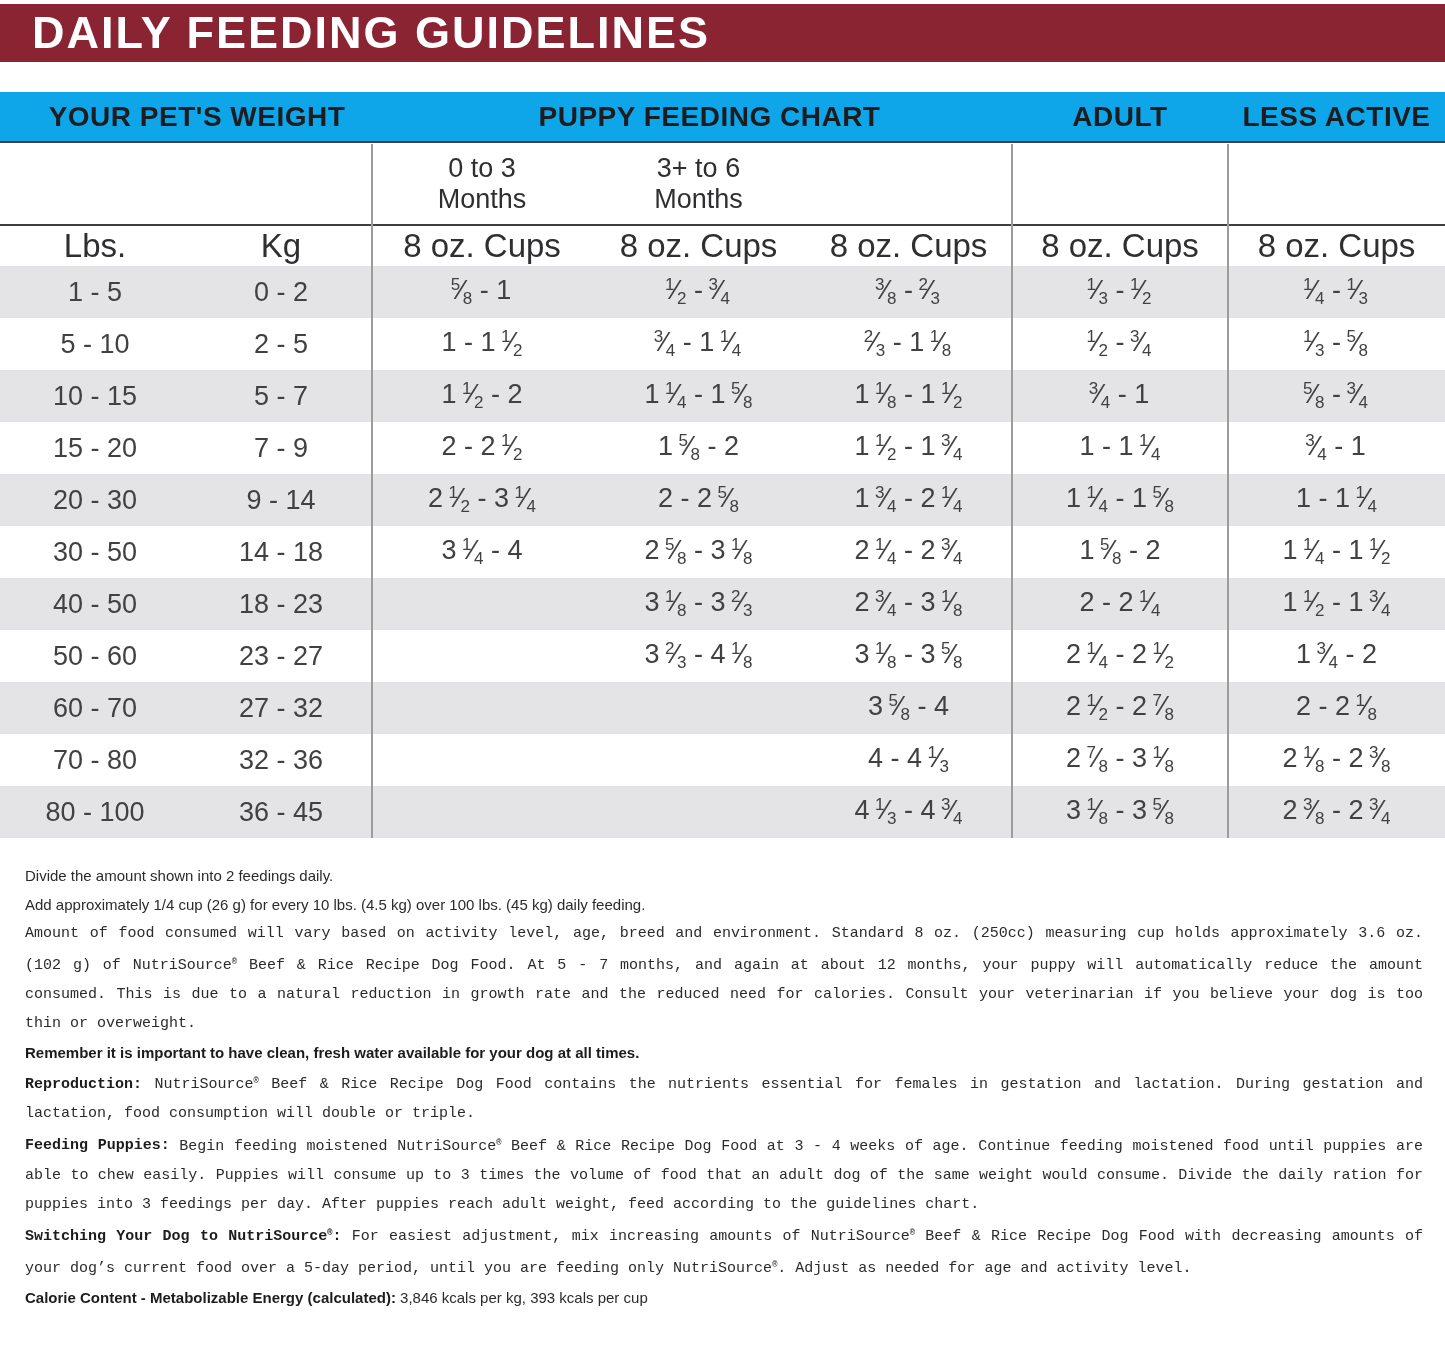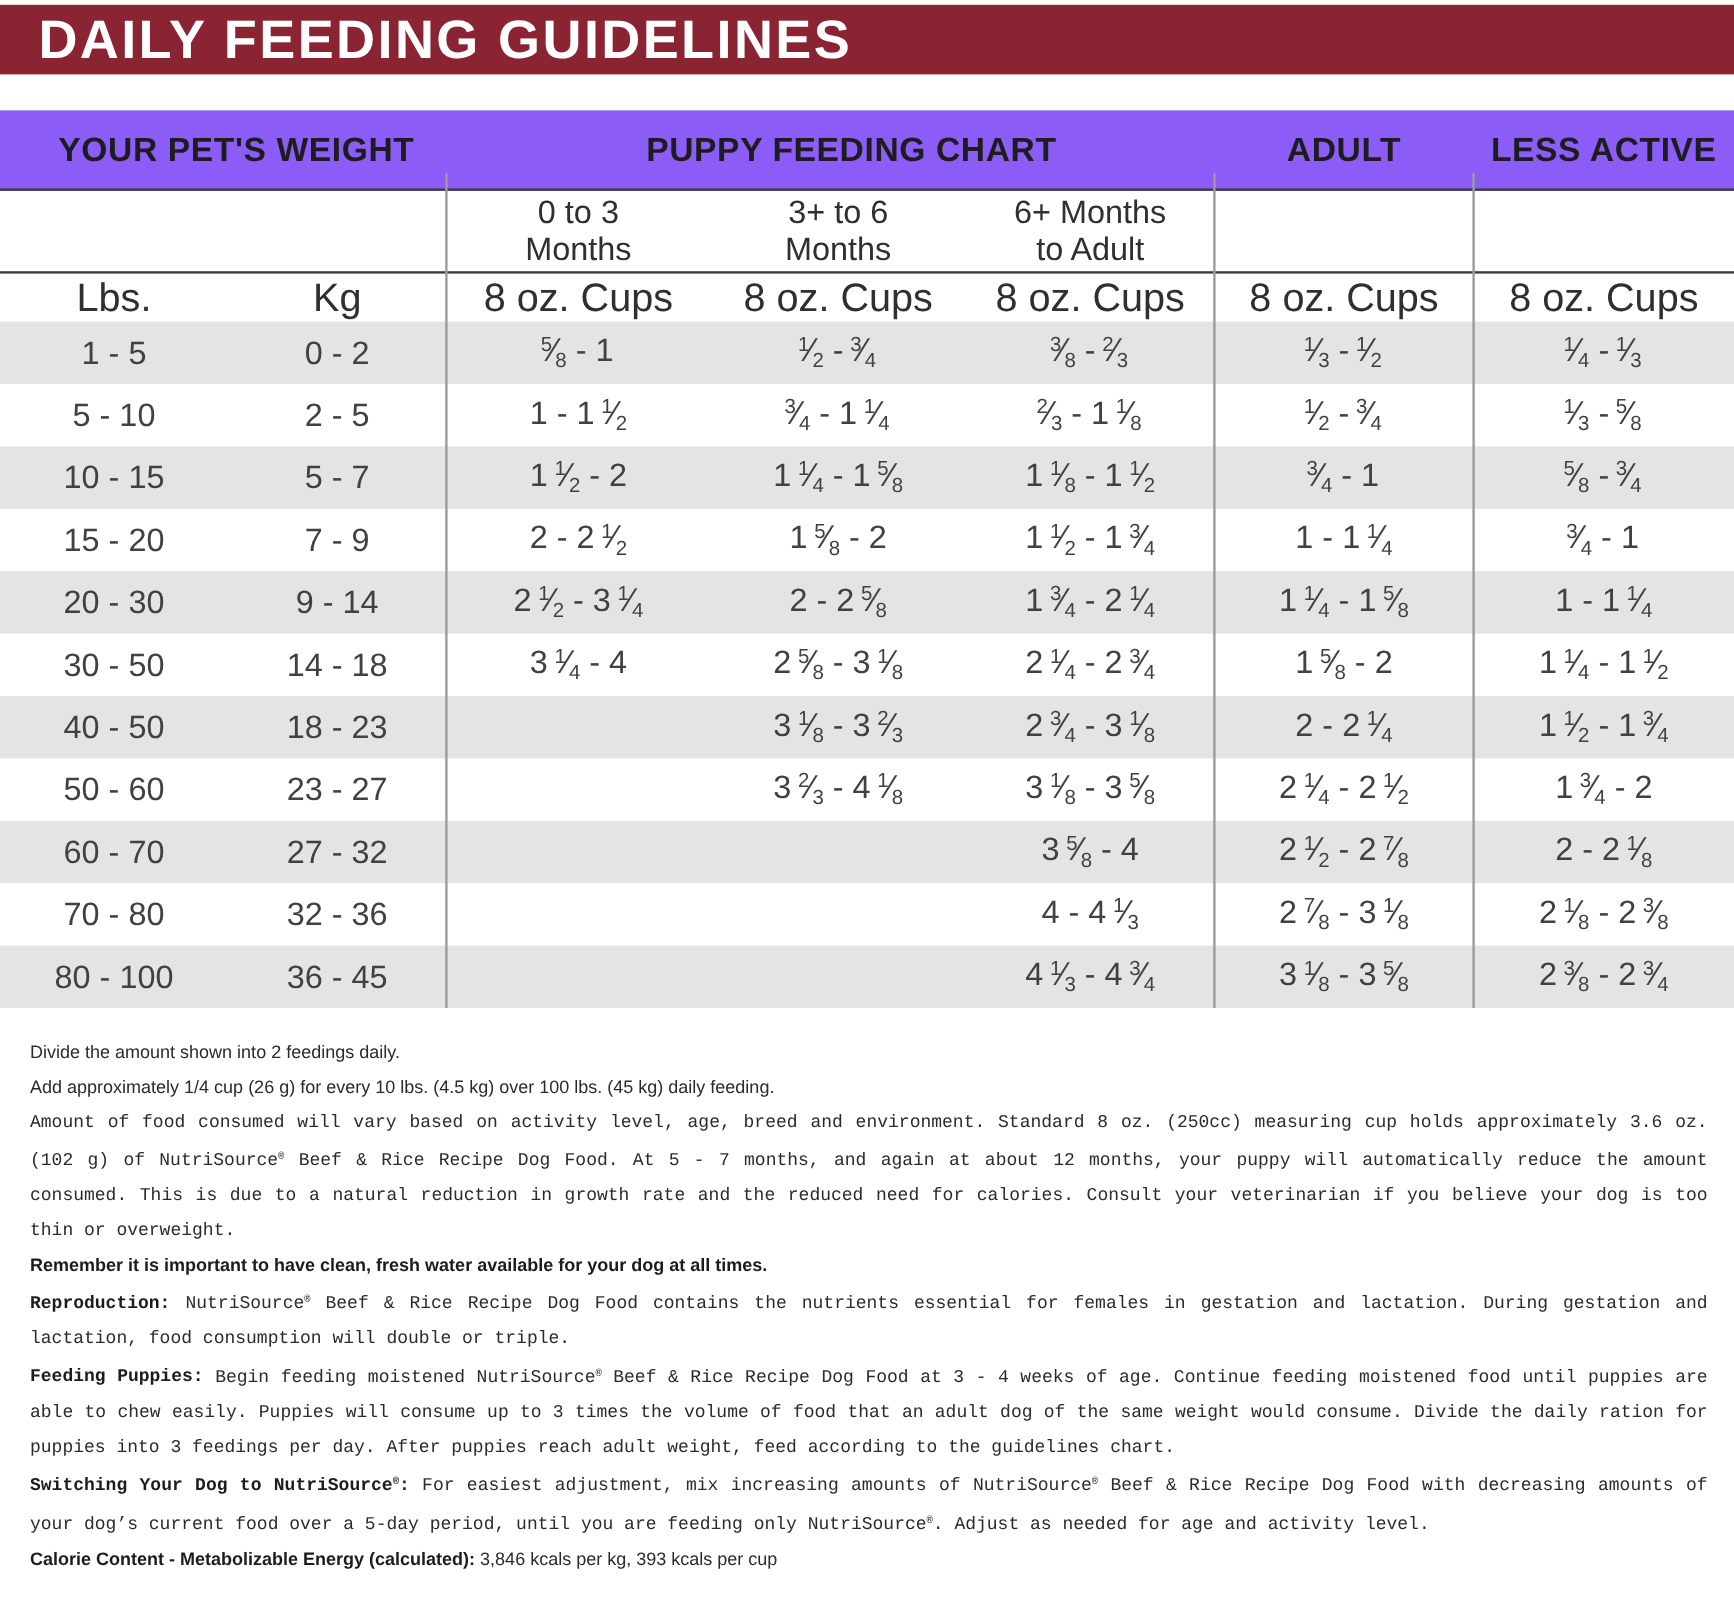--- a/index.html
+++ b/index.html
@@ -22,32 +22,32 @@
     color: #ffffff; font-size: 45px; font-weight: 700;
     letter-spacing: 2px; padding-left: 32px; white-space: nowrap;
   }
 
   
   .table { margin-top: 30px; position: relative; }
   .grid7 { display: grid; grid-template-columns: 190px 182px 220px 213px 207px 216px 217px; }
 
   .band {
     display: grid; grid-template-columns: 372px 640px 216px 217px;
-    height: 67px; background: #8b5cf6;
+    height: 51px; background: #0ea5e9;
     border-bottom: 2px solid #3f3f41;
     align-items: center;
   }
   .band .gcell {
     text-align: center; font-weight: 700; font-size: 28px; color: #1d1d1f;
     letter-spacing: 0.5px; white-space: nowrap;
   }
   .band .gcell.pw { padding-left: 22px; }
   .band .gcell.pf { padding-left: 35px; }
 
-  .subrow { height: 69px; border-bottom: 2px solid #3f3f41; }
+  .subrow { height: 83px; border-bottom: 2px solid #3f3f41; }
   .subrow .scell {
     display: flex; align-items: center; justify-content: center;
     text-align: center; white-space: pre-line;
     font-size: 27px; line-height: 31px; color: #2f2f31; height: 100%;
   }
 
   .units { height: 40px; align-items: center; }
   .units .ucell { text-align: center; font-size: 33px; color: #2f2f31; white-space: nowrap; }
 
   .trow { height: 52px; align-items: center; }
@@ -93,22 +93,20 @@
       <div class="gcell">LESS ACTIVE</div>
     </div>
 
     <div class="grid7 subrow">
       <div class="scell"></div>
       <div class="scell"></div>
       <div class="scell">0 to 3
 Months</div>
       <div class="scell">3+ to 6
 Months</div>
-      <div class="scell">6+ Months
-to Adult</div>
       <div class="scell"></div>
       <div class="scell"></div>
     </div>
 
     <div class="grid7 units" id="unit-row">
         <div class="ucell">Lbs.</div>
         <div class="ucell">Kg</div>
         <div class="ucell">8 oz. Cups</div>
         <div class="ucell">8 oz. Cups</div>
         <div class="ucell">8 oz. Cups</div>

